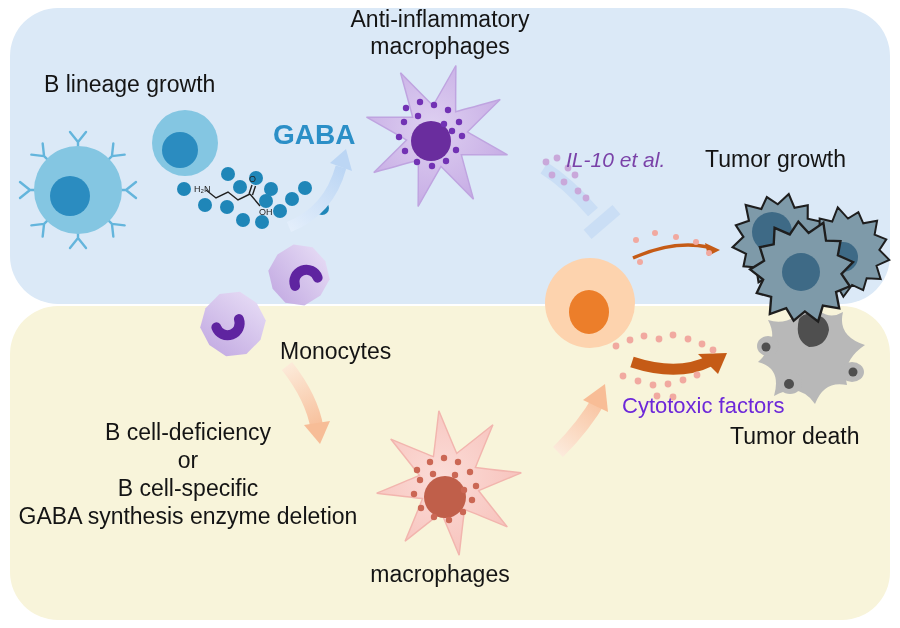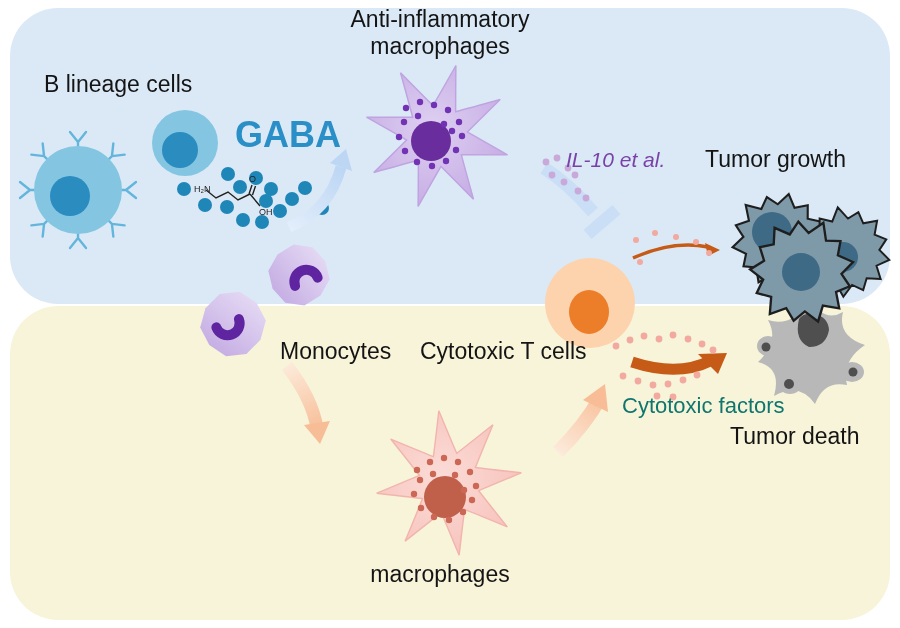--- a/index.html
+++ b/index.html
@@ -1,23 +1,23 @@
 <!DOCTYPE html>
 <html><head>
 <meta charset="utf-8">
 <style>
   html,body{margin:0;padding:0;background:#fff;}
   .stage{position:relative;width:900px;height:628px;background:#fff;overflow:hidden;
          font-family:"Liberation Sans",sans-serif;}
   .stage svg{position:absolute;left:0;top:0;z-index:0;}
   .label{position:absolute;z-index:2;font-size:23px;line-height:27px;color:#141414;white-space:nowrap;}
   .label.center{text-align:center;}
-  .gaba{font-size:36px;font-weight:bold;color:#2b8fc7;}
+  .gaba{font-size:28px;font-weight:bold;color:#2b8fc7;margin-left:38px;}
   .il10{font-size:21px;color:#7a42a8;font-style:italic;}
-  .cytofac{font-size:22px;color:#0f766e;}
+  .cytofac{font-size:22px;color:#6d28d9;}
   .moltext{font-family:"Liberation Sans",sans-serif;fill:#222;}
 </style>
 </head>
 <body>
 
 <div class="stage">
 
 <svg width="900" height="628" viewBox="0 0 900 628">
   <defs>
     <path id="splat" d="M38.8,-16.1 Q56.9,-11.1 100,0 Q56.9,11.1 38.8,16.1 Q48.1,32.4 70.7,70.7 Q32.4,48.1 16.1,38.8 Q11.1,56.9 0,100 Q-11.1,56.9 -16.1,38.8 Q-32.4,48.1 -70.7,70.7 Q-48.1,32.4 -38.8,16.1 Q-56.9,11.1 -100,0 Q-56.9,-11.1 -38.8,-16.1 Q-48.1,-32.4 -70.7,-70.7 Q-32.4,-48.1 -16.1,-38.8 Q-11.1,-56.9 0,-100 Q11.1,-56.9 16.1,-38.8 Q32.4,-48.1 70.7,-70.7 Q48.1,-32.4 38.8,-16.1 Z"></path>
@@ -239,37 +239,42 @@
   <g>
     <use href="#tumorcell" transform="translate(779,240) rotate(5) scale(0.47)" fill="#7e9aa9" stroke="#1e1e1e" stroke-width="4.5"></use>
     <circle cx="772" cy="232" r="20" fill="#3e6a86"></circle>
     <use href="#tumorcell" transform="translate(846,252) rotate(38) scale(0.44)" fill="#7e9aa9" stroke="#1e1e1e" stroke-width="4.5"></use>
     <circle cx="843" cy="257" r="15" fill="#3e6a86"></circle>
     <use href="#tumorcell" transform="translate(802,272) rotate(72) scale(0.52)" fill="#7e9aa9" stroke="#1e1e1e" stroke-width="4.5"></use>
     <circle cx="801" cy="272" r="19" fill="#3e6a86"></circle>
   </g>
 </svg>
 
-<div class="label" style="left:44px;top:71px;">B lineage cells</div>
+<div class="label" style="left:44px;top:71px;">B lineage growth</div>
 
 <div class="label center" style="left:330px;top:6px;width:220px;">
   <div>Anti-inflammatory</div>
   <div>macrophages</div>
 </div>
 
 <div class="label gaba" style="left:235px;top:121px;">GABA</div>
 
 <div class="label il10" style="left:566px;top:146px;">IL-10 et al.</div>
 
 <div class="label" style="left:705px;top:146px;">Tumor growth</div>
 
 <div class="label" style="left:280px;top:338px;">Monocytes</div>
 
-<div class="label" style="left:420px;top:338px;">Cytotoxic T cells</div>
-
+
+<div class="label center" style="left:8px;top:418px;width:360px;line-height:28px;">
+  <div>B cell-deficiency</div>
+  <div>or</div>
+  <div>B cell-specific</div>
+  <div>GABA synthesis enzyme deletion</div>
+</div>
 
 <div class="label center" style="left:330px;top:561px;width:220px;">
   <div>macrophages</div>
 </div>
 
 <div class="label cytofac" style="left:622px;top:392px;">Cytotoxic factors</div>
 
 <div class="label" style="left:730px;top:423px;">Tumor death</div>
 
 </div>

